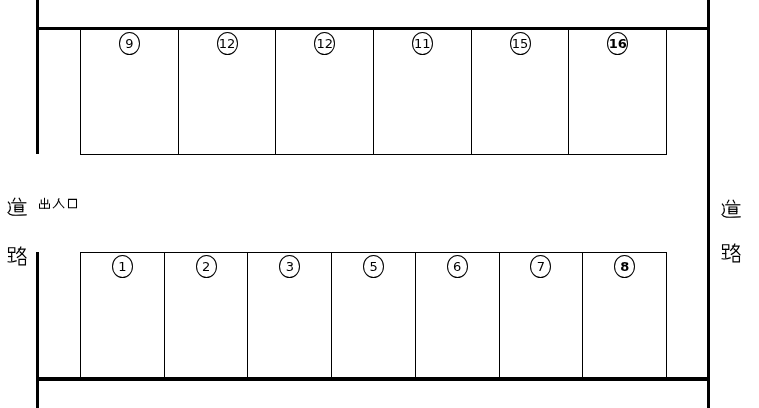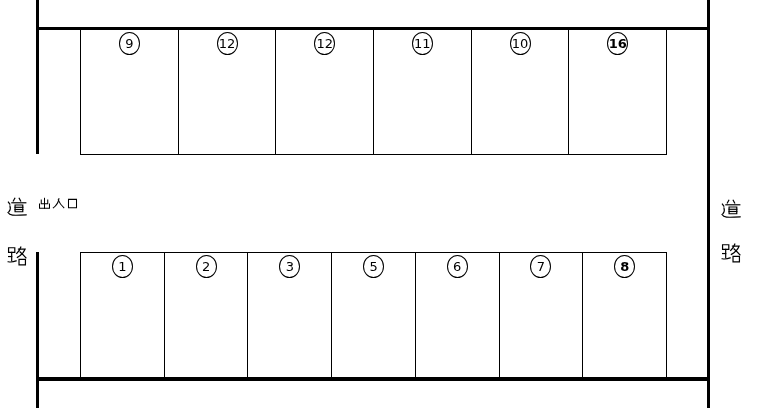--- a/index.html
+++ b/index.html
@@ -76,21 +76,21 @@
           <span>12</span>
         </span>
     </div>
     <div class="space">
       <span class="badge">
           <span>11</span>
         </span>
     </div>
     <div class="space">
       <span class="badge">
-          <span>10</span>
+          <span>15</span>
         </span>
     </div>
     <div class="space">
       <span class="badge">
           <span>16</span>
         </span>
     </div>
   </div>
 
   <div class="row row-bottom">

